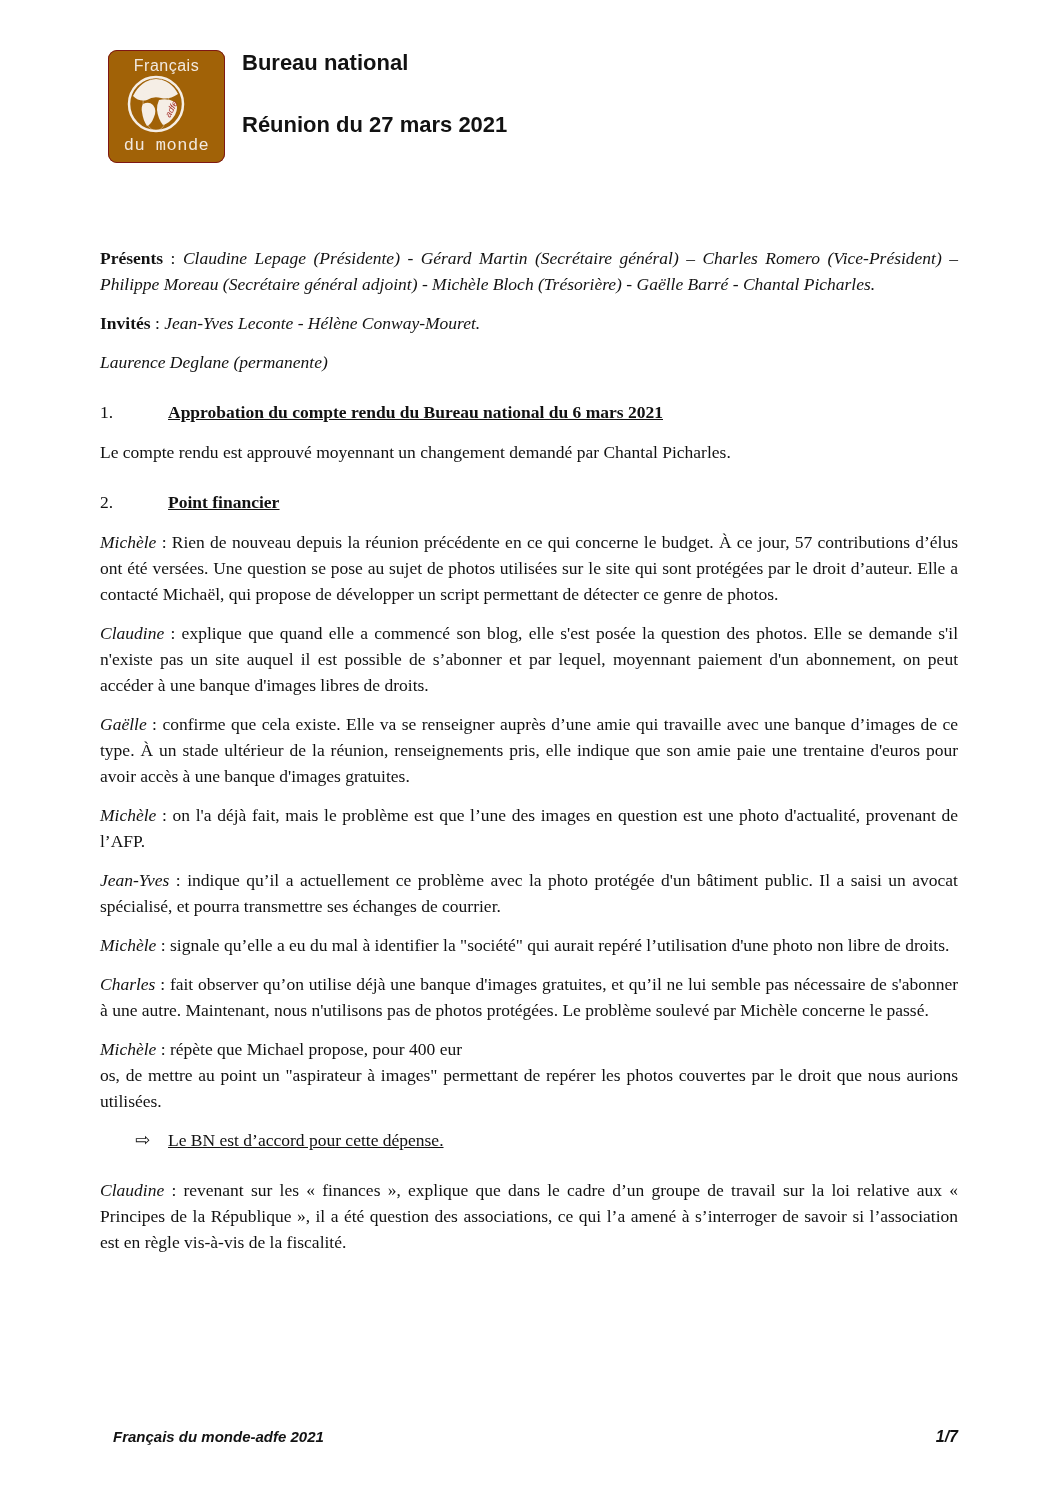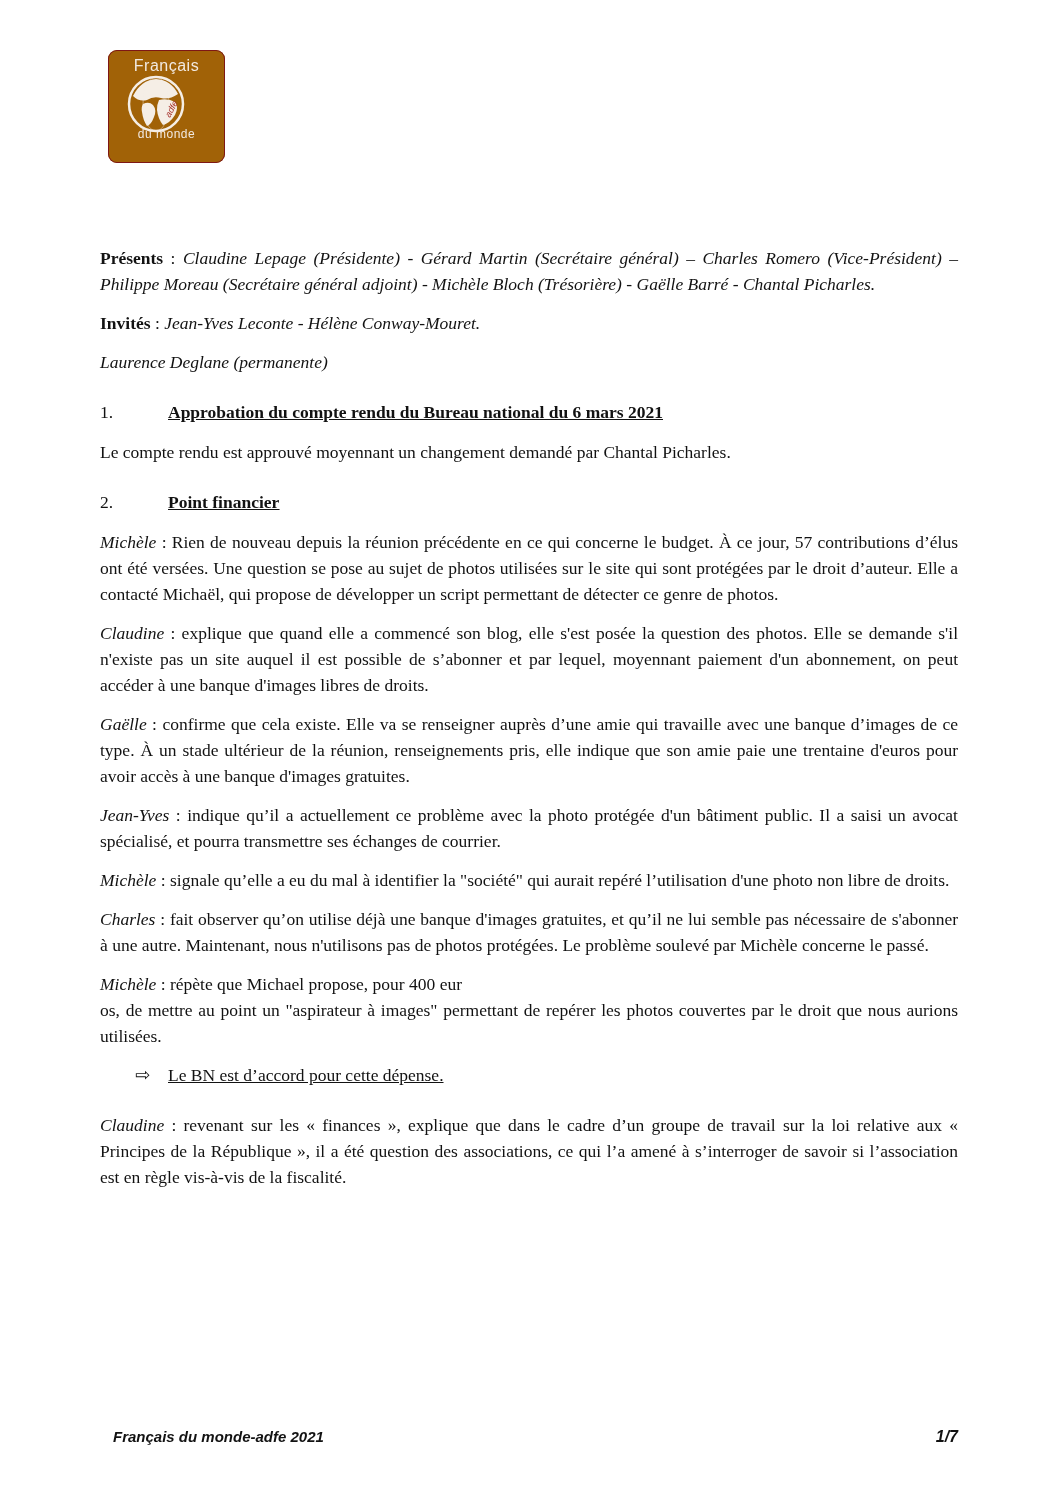--- a/index.html
+++ b/index.html
@@ -21,21 +21,21 @@
     border-radius:9px;
     margin-left:8px;
     flex:0 0 auto;
     color:#f2e9e0;
     font-family:"Liberation Sans", sans-serif;
     text-align:center;
     position:relative;
     box-shadow:0 0 0 1px #7e1715 inset;
   }
   .logo-top { font-size:16px; padding-top:7px; letter-spacing:0.5px; }
-  .logo-bottom { font-size:12px; position:absolute; bottom:22px; width:100%; letter-spacing:0.5px; }
+  .logo-bottom { font-size:17px; position:absolute; bottom:8px; width:100%; letter-spacing:0.5px;font-family:Liberation Mono, monospace; }
   .logo-globe { position:absolute; top:24px; left:15px; }
   .titles { margin-left:17px; padding-top:0; font-family:"Liberation Sans", sans-serif; }
   .doc-title { font-size:22px; font-weight:bold; line-height:26px; }
   .doc-subtitle { font-size:22px; font-weight:bold; line-height:26px; margin-top:36px; }
 
   
   main { margin-top:82px; }
   main p { font-size:17.5px; line-height:26px; text-align:justify; margin:0 0 13px 0; }
   .speaker { font-style:italic; }
   .ital { font-style:italic; }
@@ -70,20 +70,24 @@
       <svg class="logo-globe" width="66" height="62" viewBox="0 0 66 62">
         <circle cx="33" cy="30" r="27" fill="none" stroke="#f5eee6" stroke-width="2.5"></circle>
         <path d="M10 22 Q18 6 33 5 Q48 6 55 20 Q46 26 38 24 Q30 22 24 26 Q16 28 10 22 Z" fill="#f5eee6"></path>
         <path d="M20 30 Q26 27 30 31 Q34 36 31 43 Q28 51 24 52 Q20 46 19 38 Q18 33 20 30 Z" fill="#f5eee6"></path>
         <path d="M36 26 Q45 24 52 28 Q56 33 52 41 Q47 49 40 51 Q35 45 34 36 Q34 30 36 26 Z" fill="#f5eee6"></path>
         <ellipse cx="33" cy="30" rx="13" ry="27" fill="none" stroke="#f5eee6" stroke-width="1" opacity="0.45"></ellipse>
         <text x="47" y="44" fill="#a8352f" font-size="9" font-family="Liberation Sans, sans-serif" font-style="italic" transform="rotate(-62 47 44)">adfe</text>
       </svg>
       <div class="logo-bottom">du monde</div>
     </div>
+    <div class="titles">
+      <div class="doc-title">Bureau national</div>
+      <div class="doc-subtitle">Réunion du 27 mars 2021</div>
+    </div>
   </header>
 
   <main>
 
     <p><span class="bold">Présents</span><span> :  </span><span class="ital">Claudine Lepage (Présidente) - Gérard Martin (Secrétaire général) – Charles Romero (Vice-Président) – Philippe Moreau (Secrétaire général adjoint) - Michèle Bloch (Trésorière) - Gaëlle Barré - Chantal Picharles.</span></p>
 
     <p><span class="bold">Invités</span><span> : </span><span class="ital">Jean-Yves Leconte - Hélène Conway-Mouret.</span></p>
 
     <p><span class="ital">Laurence Deglane (permanente)</span></p>
 
@@ -96,20 +100,21 @@
     <div class="section-heading">
       <span class="hnum">2.</span><span class="htitle">Point financier</span>
     </div>
 
     <p><span class="speaker">Michèle</span><span> : </span><span>Rien de nouveau depuis la réunion précédente en ce qui concerne le budget. À ce jour, 57 contributions d’élus ont été versées. Une question se pose au sujet de photos utilisées sur le site qui sont protégées par le droit d’auteur. Elle a contacté Michaël,  qui propose de développer un script permettant de détecter ce genre de photos.</span></p>
 
     <p><span class="speaker">Claudine</span><span> : </span><span>explique que quand elle a commencé son blog, elle s'est posée la question des photos. Elle se demande s'il n'existe pas un site auquel il est possible de s’abonner et par lequel, moyennant paiement d'un abonnement, on peut accéder à une banque d'images libres de droits.</span></p>
 
     <p><span class="speaker">Gaëlle</span><span> : </span><span>confirme que cela existe. Elle va se renseigner auprès d’une amie qui travaille avec une banque d’images de ce type. À un stade ultérieur de la réunion, renseignements pris, elle indique que son amie paie une trentaine d'euros pour avoir accès à une banque d'images gratuites.</span></p>
 
+    <p><span class="speaker">Michèle</span><span> : </span><span>on l'a déjà fait, mais le problème est que l’une des images en question est une photo d'actualité, provenant de l’AFP.</span></p>
 
     <p><span class="speaker">Jean-Yves</span><span> : </span><span>indique qu’il a actuellement ce problème avec la photo protégée d'un bâtiment public. Il a saisi un avocat spécialisé, et pourra transmettre ses échanges de courrier.</span></p>
 
     <p><span class="speaker">Michèle</span><span> : </span><span>signale qu’elle a eu du mal à identifier la "société" qui aurait repéré l’utilisation d'une photo non libre de droits.</span></p>
 
     <p><span class="speaker">Charles</span><span> : </span><span>fait observer qu’on utilise déjà une banque d'images gratuites, et qu’il ne lui semble pas nécessaire de s'abonner à une autre. Maintenant, nous n'utilisons pas de photos protégées. Le problème soulevé par Michèle concerne le passé.</span></p>
 
     <p><span class="speaker">Michèle</span><span> : </span><span>répète que Michael propose, pour 400 eur</span><br><span>os, de mettre au point un "aspirateur à images" permettant de repérer les photos couvertes par le droit que nous aurions utilisées.</span></p>
 
     <p class="decision"><span class="arrow">⇨</span><span class="decision-text">Le BN est d’accord pour cette dépense.</span></p>

